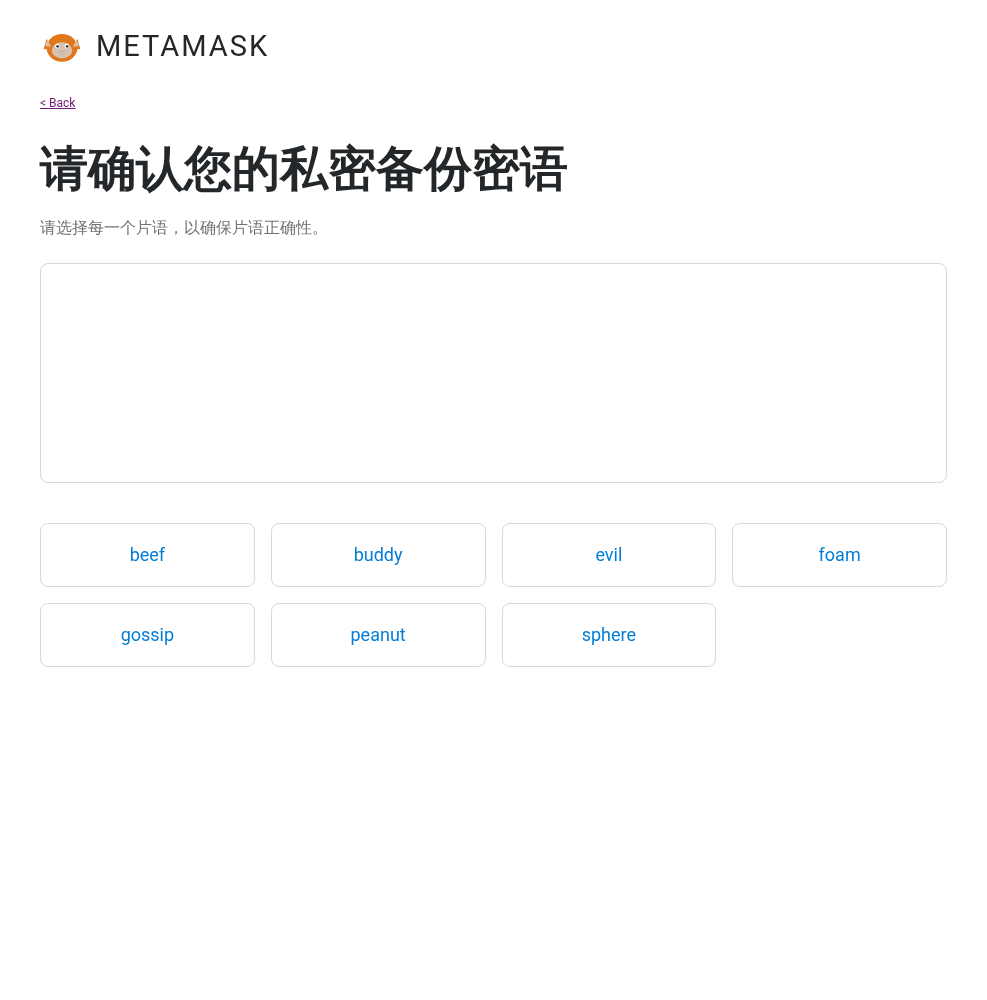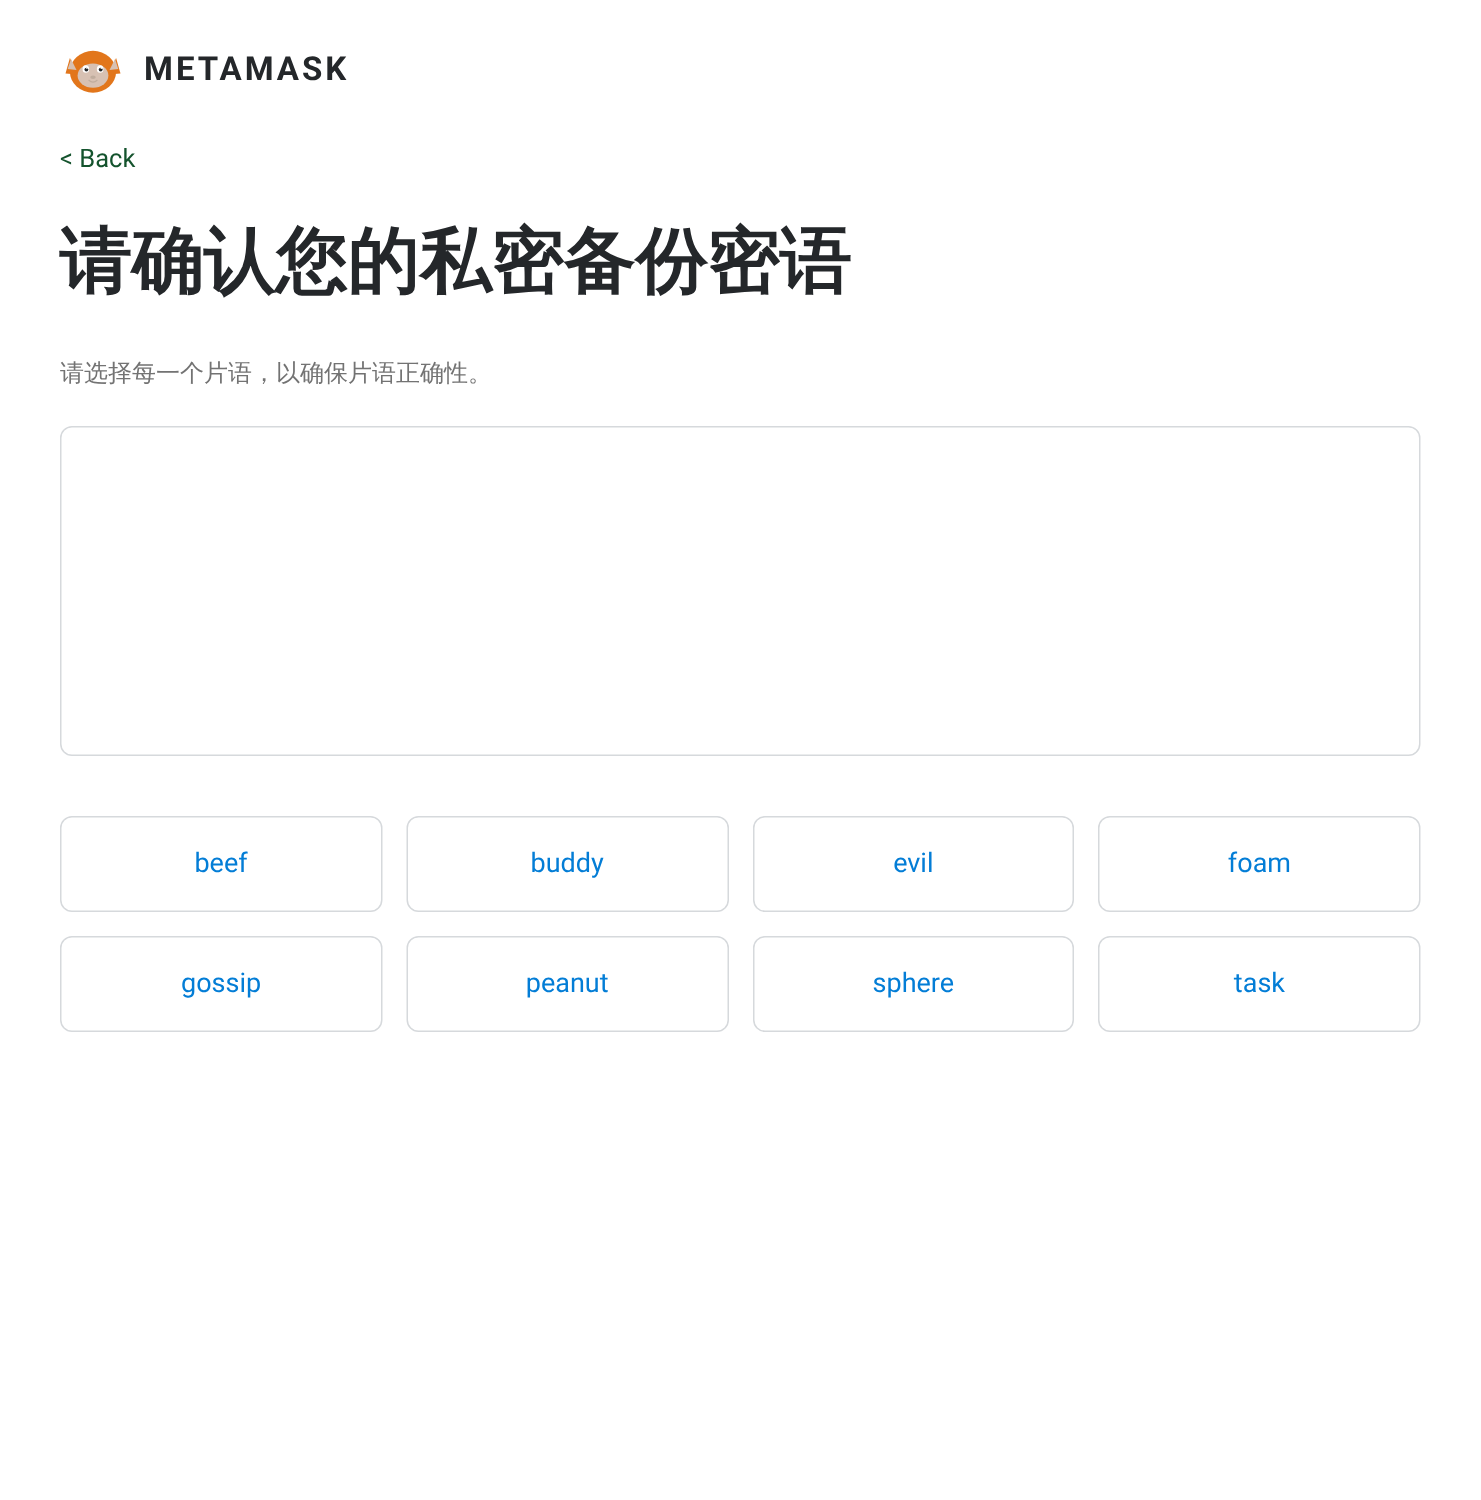--- a/index.html
+++ b/index.html
@@ -22,44 +22,45 @@
       padding: 24px 40px 20px 40px;
       gap: 12px;
     }
 
     .logo-icon {
       width: 44px;
       height: 44px;
     }
 
     .logo-text {
-      font-size: 22px;
-      font-weight: 700;
+      font-size: 29px;
+      font-weight: 400;
       letter-spacing: 2px;
       color: #24272a;
     }
 
     .back-link {
       padding: 8px 40px 20px 40px;
-      color: #14532d;
-      font-size: 17px;
+      color: #701a75;
+      font-size: 12px;
       cursor: pointer;
       display: inline-block;
+      text-decoration: underline;
     }
 
     .main-content {
       padding: 10px 40px 40px 40px;
     }
 
     .page-title {
       font-size: 48px;
       font-weight: 700;
       color: #24272a;
       line-height: 1.2;
-      margin-bottom: 35px;
+      margin-bottom: 20px;
       font-family: -apple-system, BlinkMacSystemFont, 'Segoe UI', 'PingFang SC', 'Microsoft YaHei', sans-serif;
     }
 
     .page-subtitle {
       font-size: 16px;
       color: #737373;
       margin-bottom: 24px;
       font-family: -apple-system, BlinkMacSystemFont, 'Segoe UI', 'PingFang SC', 'Microsoft YaHei', sans-serif;
     }
 
@@ -141,18 +142,17 @@
   <div class="phrase-box"></div>
 
   <div class="word-grid">
     <div class="word-chip">beef</div>
     <div class="word-chip">buddy</div>
     <div class="word-chip">evil</div>
     <div class="word-chip">foam</div>
     <div class="word-chip">gossip</div>
     <div class="word-chip">peanut</div>
     <div class="word-chip">sphere</div>
-    <div class="word-chip">task</div>
   </div>
 </div>
 
 
 
 
 </body></html>

